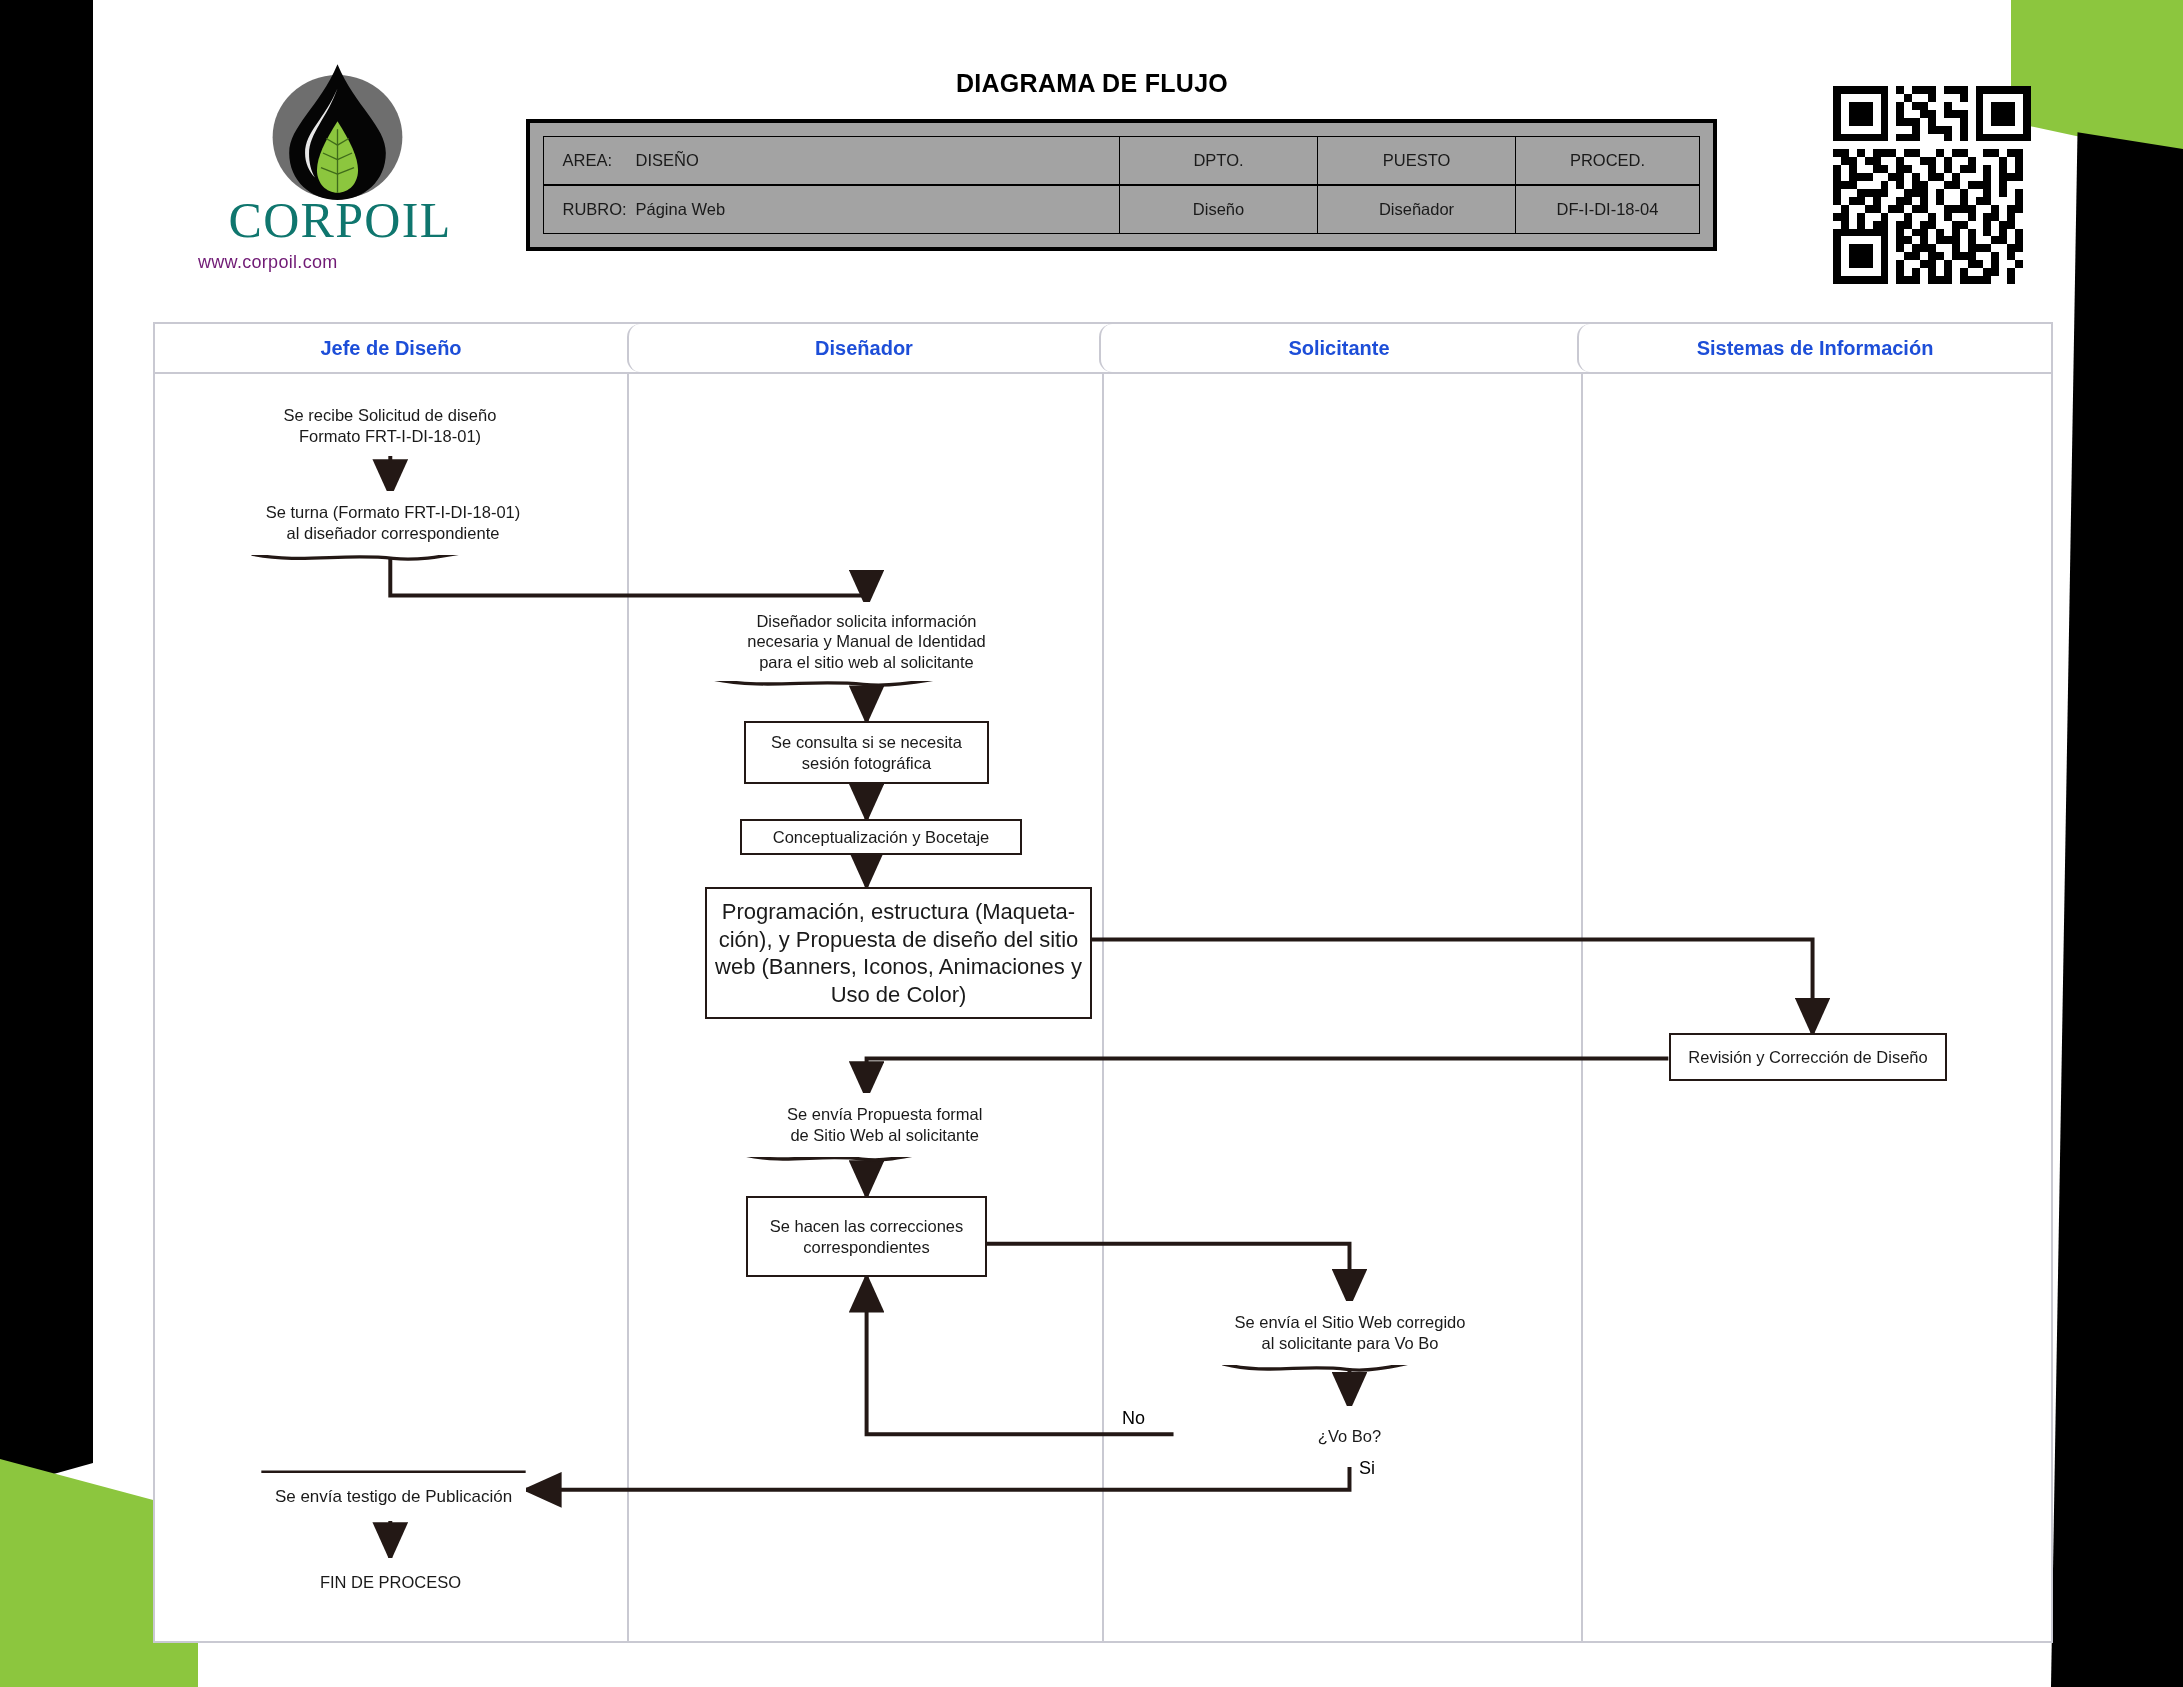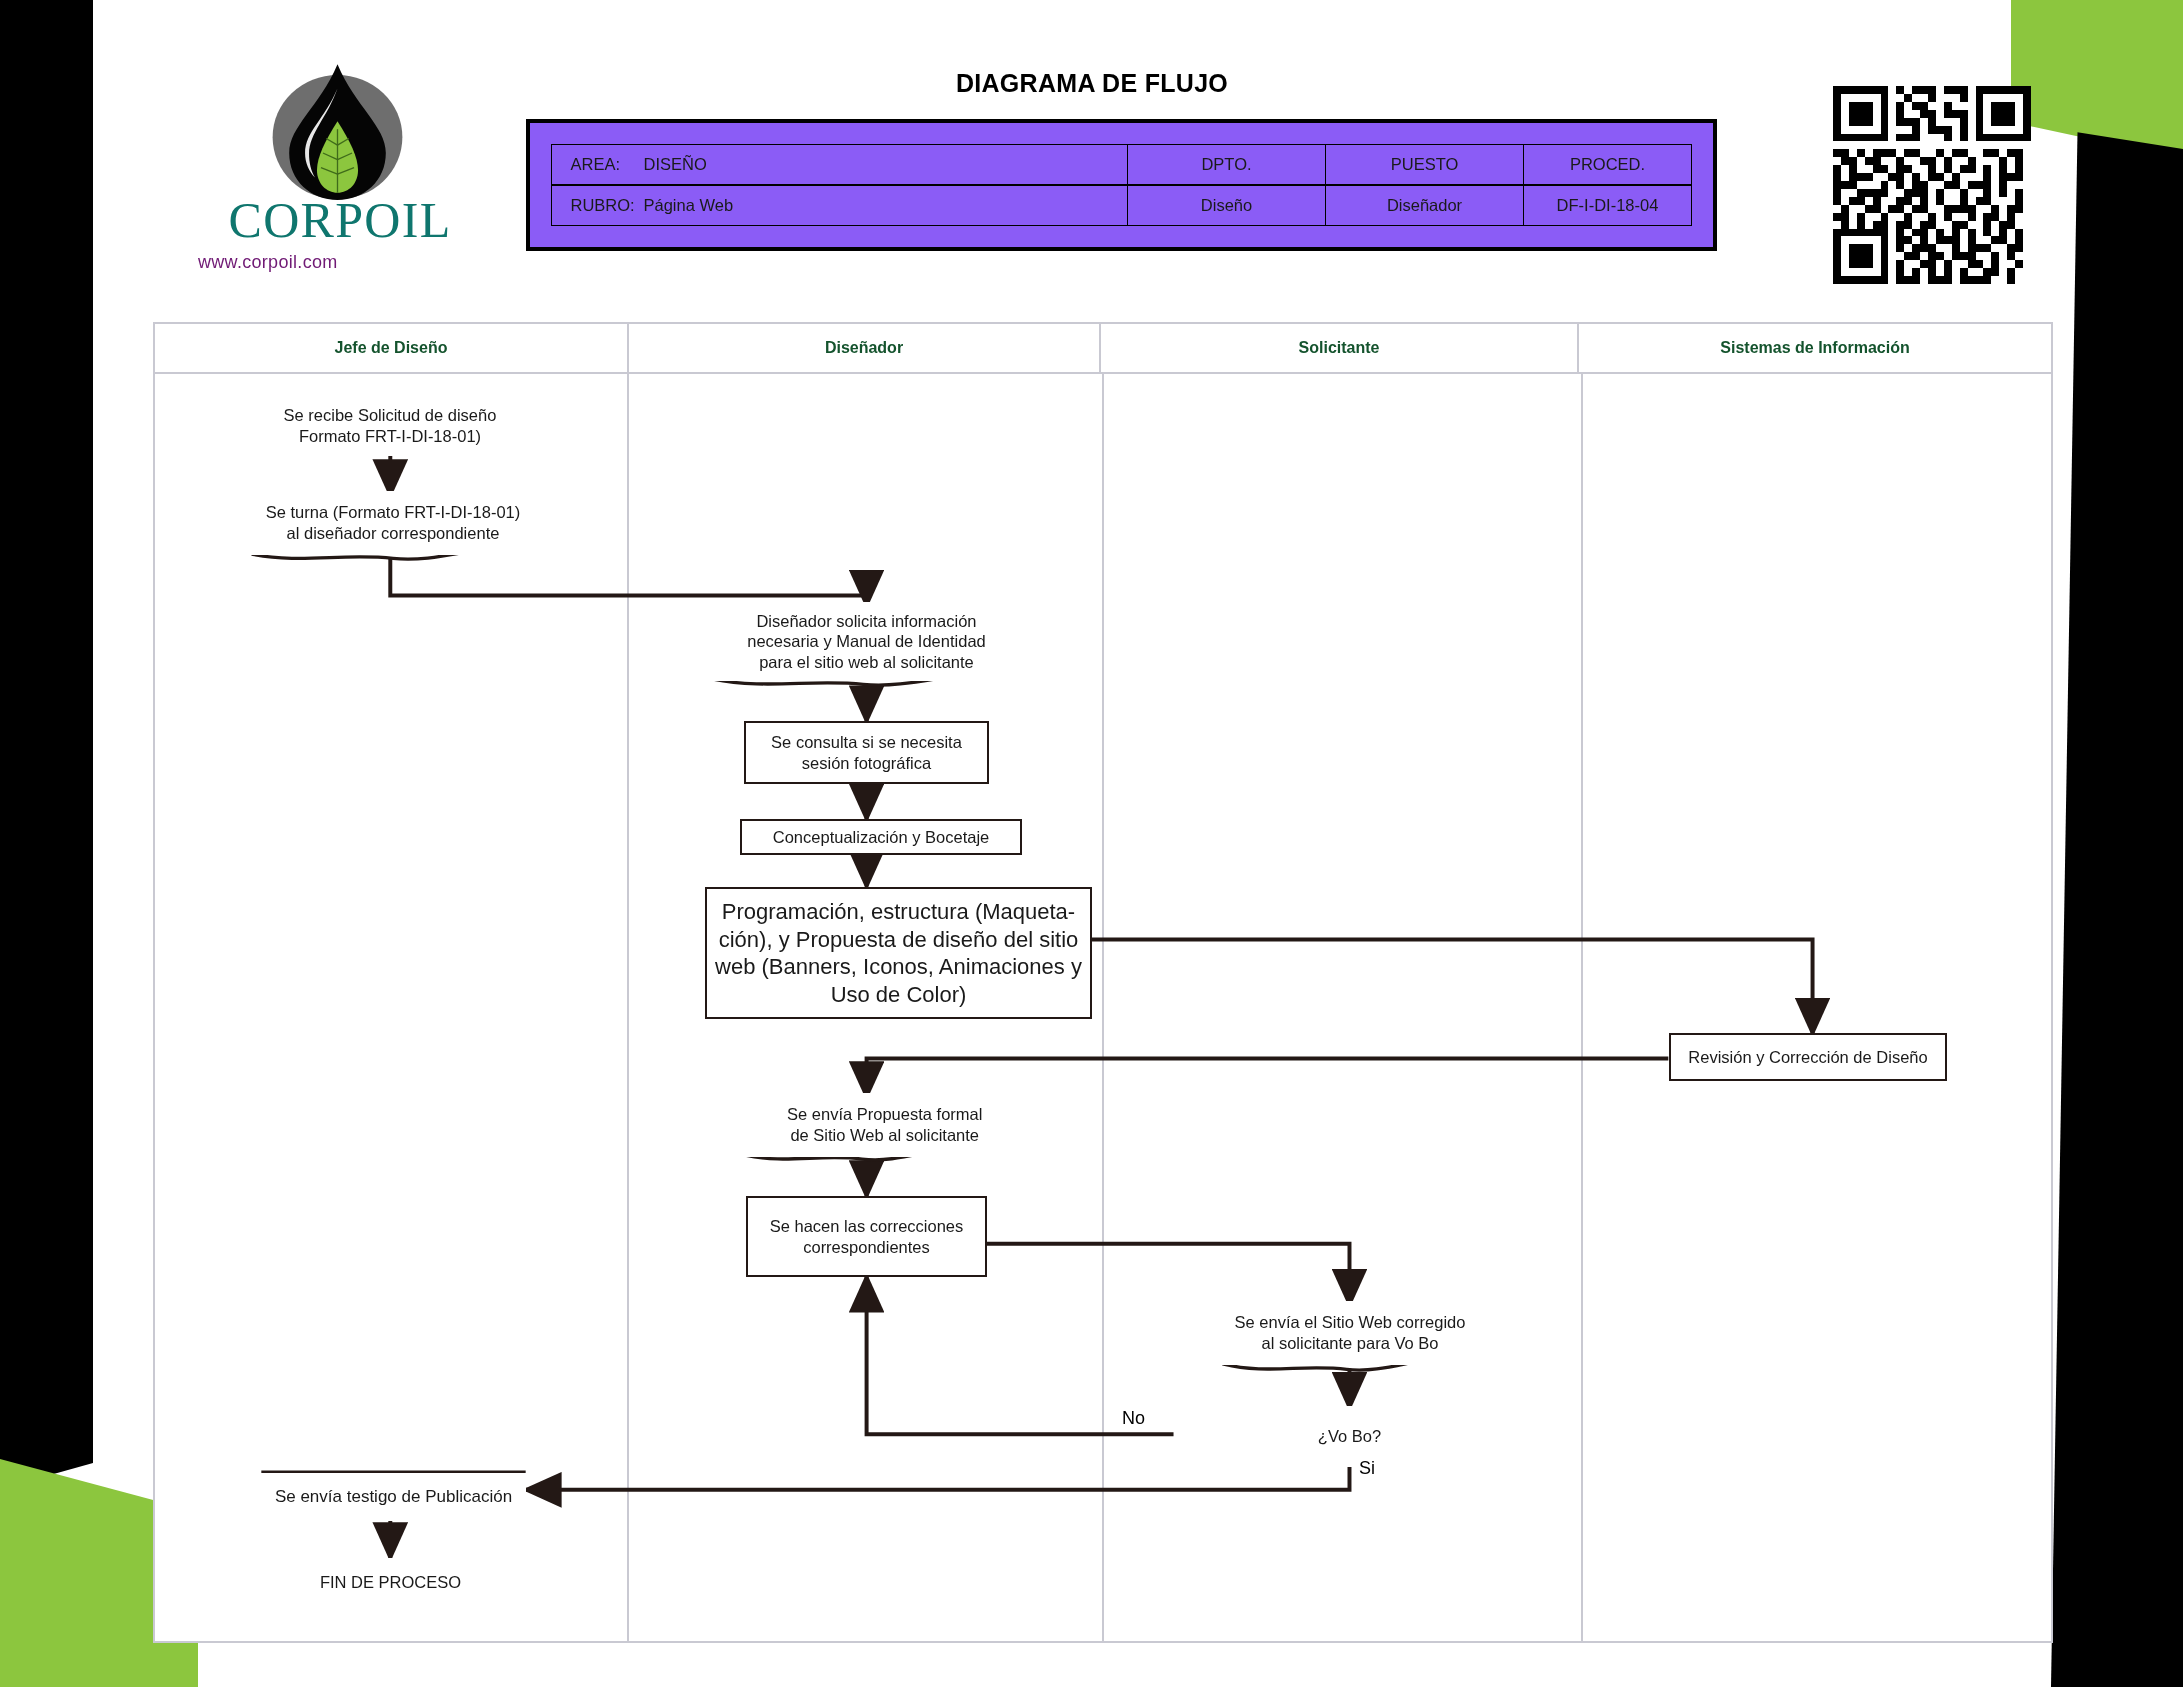--- a/index.html
+++ b/index.html
@@ -27,41 +27,41 @@
   #logo-wordmark{position:absolute;left:0;top:132px;width:284px;text-align:center;
      font-family:"Liberation Serif","DejaVu Serif",serif;font-size:50px;
      letter-spacing:1.3px;color:#0f766e;line-height:1;}
   #logo-url{position:absolute;left:0;top:189px;width:284px;text-align:left;
      font-size:18px;color:#701a75;letter-spacing:0.3px;}
 
   #doc-title{position:absolute;left:695px;top:69px;width:794px;text-align:center;
      font-size:25px;font-weight:bold;letter-spacing:0.3px;color:#000;}
 
   #info-table{position:absolute;left:526px;top:119px;width:1191px;height:132px;
-     border:4px solid #000;background:#8b5cf6;box-sizing:border-box;padding:21px;}
+     border:4px solid #000;background:#a3a3a3;box-sizing:border-box;padding:13px;}
   #info-inner{width:100%;height:100%;border:1.3px solid #000;box-sizing:border-box;
      display:flex;flex-direction:column;}
   .info-row{flex:1;display:flex;}
   .info-row.first{border-bottom:2px solid #000;}
   .cell{display:flex;align-items:center;box-sizing:border-box;font-size:16.5px;}
   .cell.c1{flex:0 0 576px;padding-left:18.5px;border-right:1.3px solid #000;}
   .cell.c2{flex:0 0 198px;border-right:1.3px solid #000;justify-content:center;}
   .cell.c3{flex:0 0 198px;border-right:1.3px solid #000;justify-content:center;}
   .cell.c4{flex:1;justify-content:center;}
   .lbl{display:inline-block;min-width:73px;}
 
   #qr-code{position:absolute;left:1833px;top:86px;width:198px;height:198px;}
 
   
   #lane-frame{position:absolute;left:153px;top:322px;width:1900px;height:1321px;
      border:2px solid #c9c9d2;background:#fff;box-sizing:border-box;}
   #lane-header{position:absolute;left:0;top:0;width:100%;height:50px;
      border-bottom:2px solid #c9c9d2;box-sizing:border-box;display:flex;}
   .lane-head-cell{display:flex;align-items:center;justify-content:center;
-     font-size:16px;font-weight:bold;color:#14532d;box-sizing:border-box;}
+     font-size:20px;font-weight:bold;color:#1d4ed8;box-sizing:border-box;border-radius:13px;}
   .lane-head-cell + .lane-head-cell{border-left:2px solid #c9c9d2;}
   .lane-div{position:absolute;top:50px;bottom:0;width:2px;background:#c9c9d2;}
 
   
   #canvas{position:absolute;left:0;top:0;width:2183px;height:1687px;}
   .node{position:absolute;box-sizing:border-box;display:flex;align-items:center;
      justify-content:center;text-align:center;background:#fff;color:#1a1a1a;
      line-height:1.25;z-index:3;}
   .rect{border:2.6px solid #231815;}
   .node-txt{padding:0 6.6px;}

